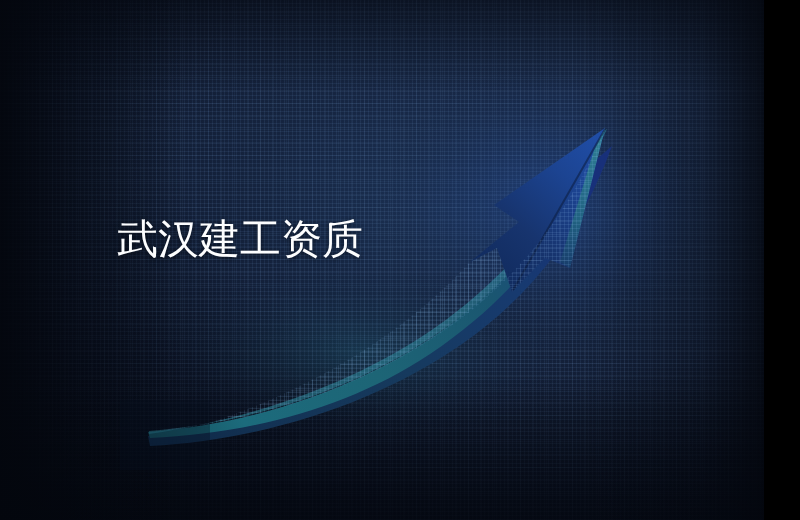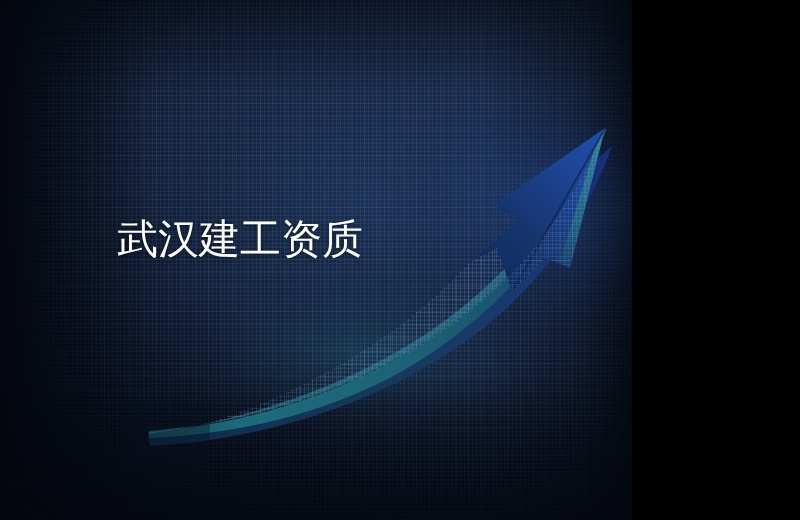--- a/index.html
+++ b/index.html
@@ -7,21 +7,21 @@
     margin: 0;
     padding: 0;
     background: #000;
   }
   body {
     font-family: "Liberation Sans", "DejaVu Sans", sans-serif;
   }
 
   #stage {
     position: relative;
-    width: 632px;
+    width: 764px;
     height: 520px;
     overflow: hidden;
     background: #060d1a;
     text-align: right;
   }
 
   
   .bg-base {
     position: absolute;
     inset: 0;

